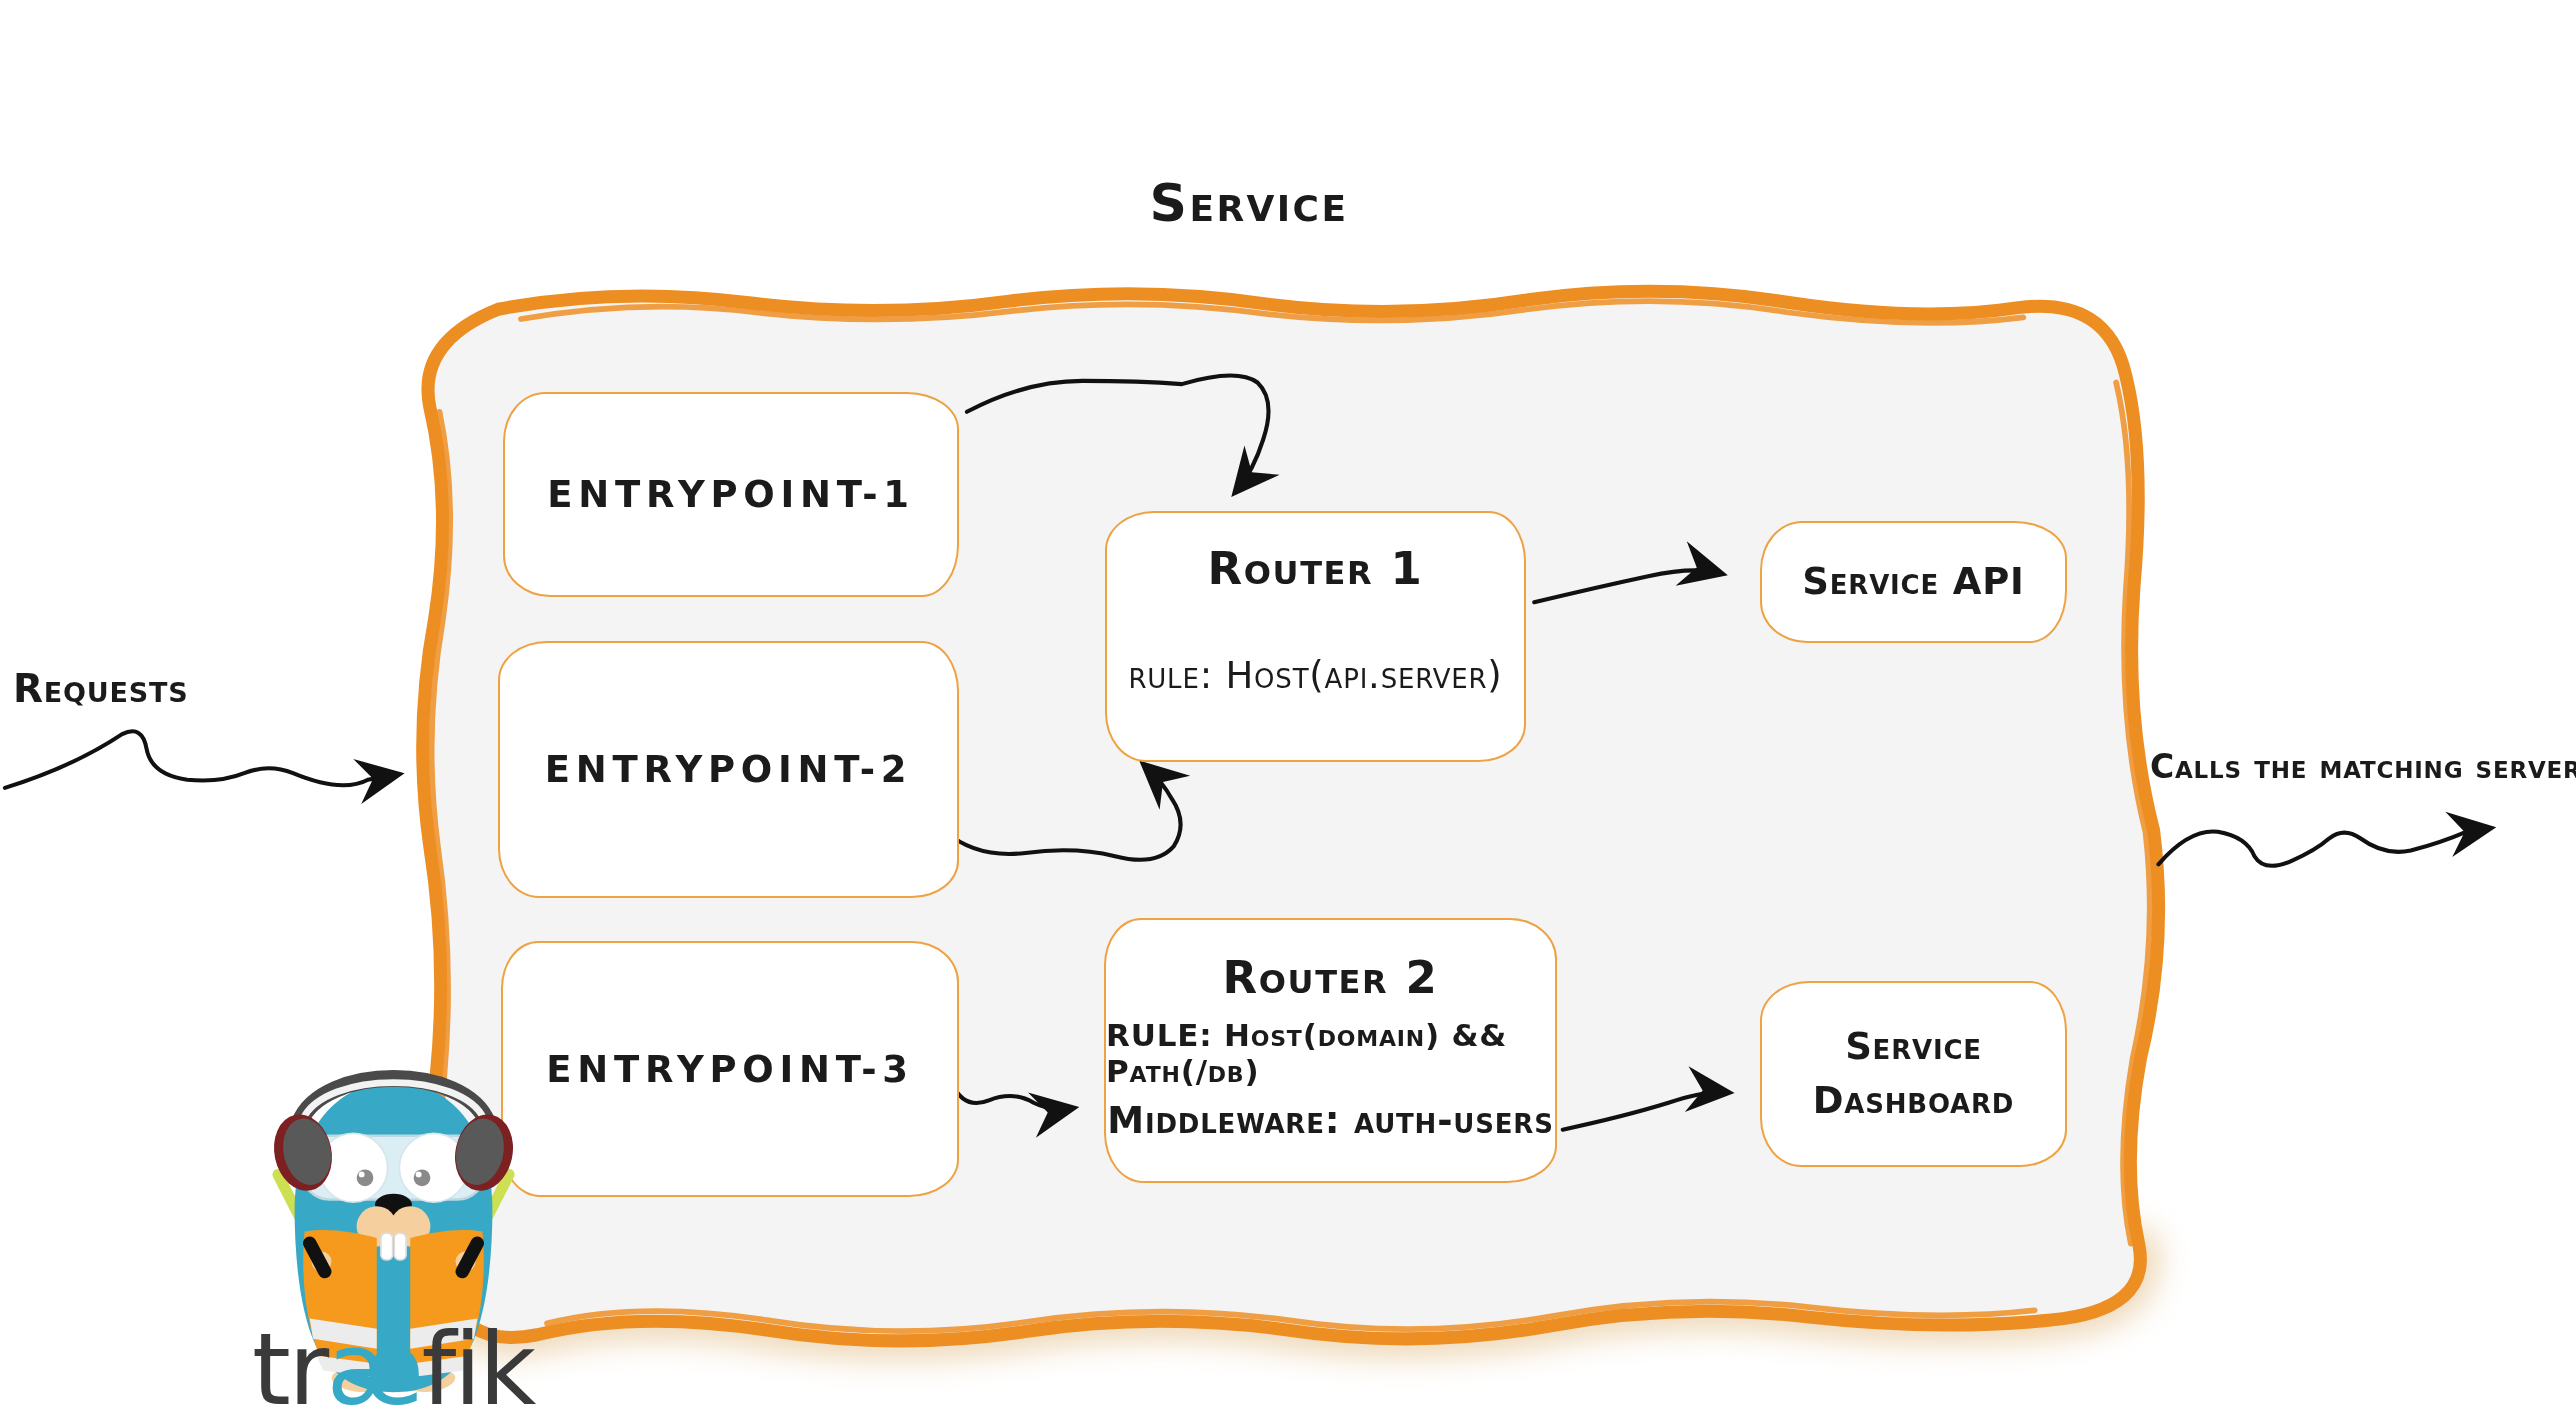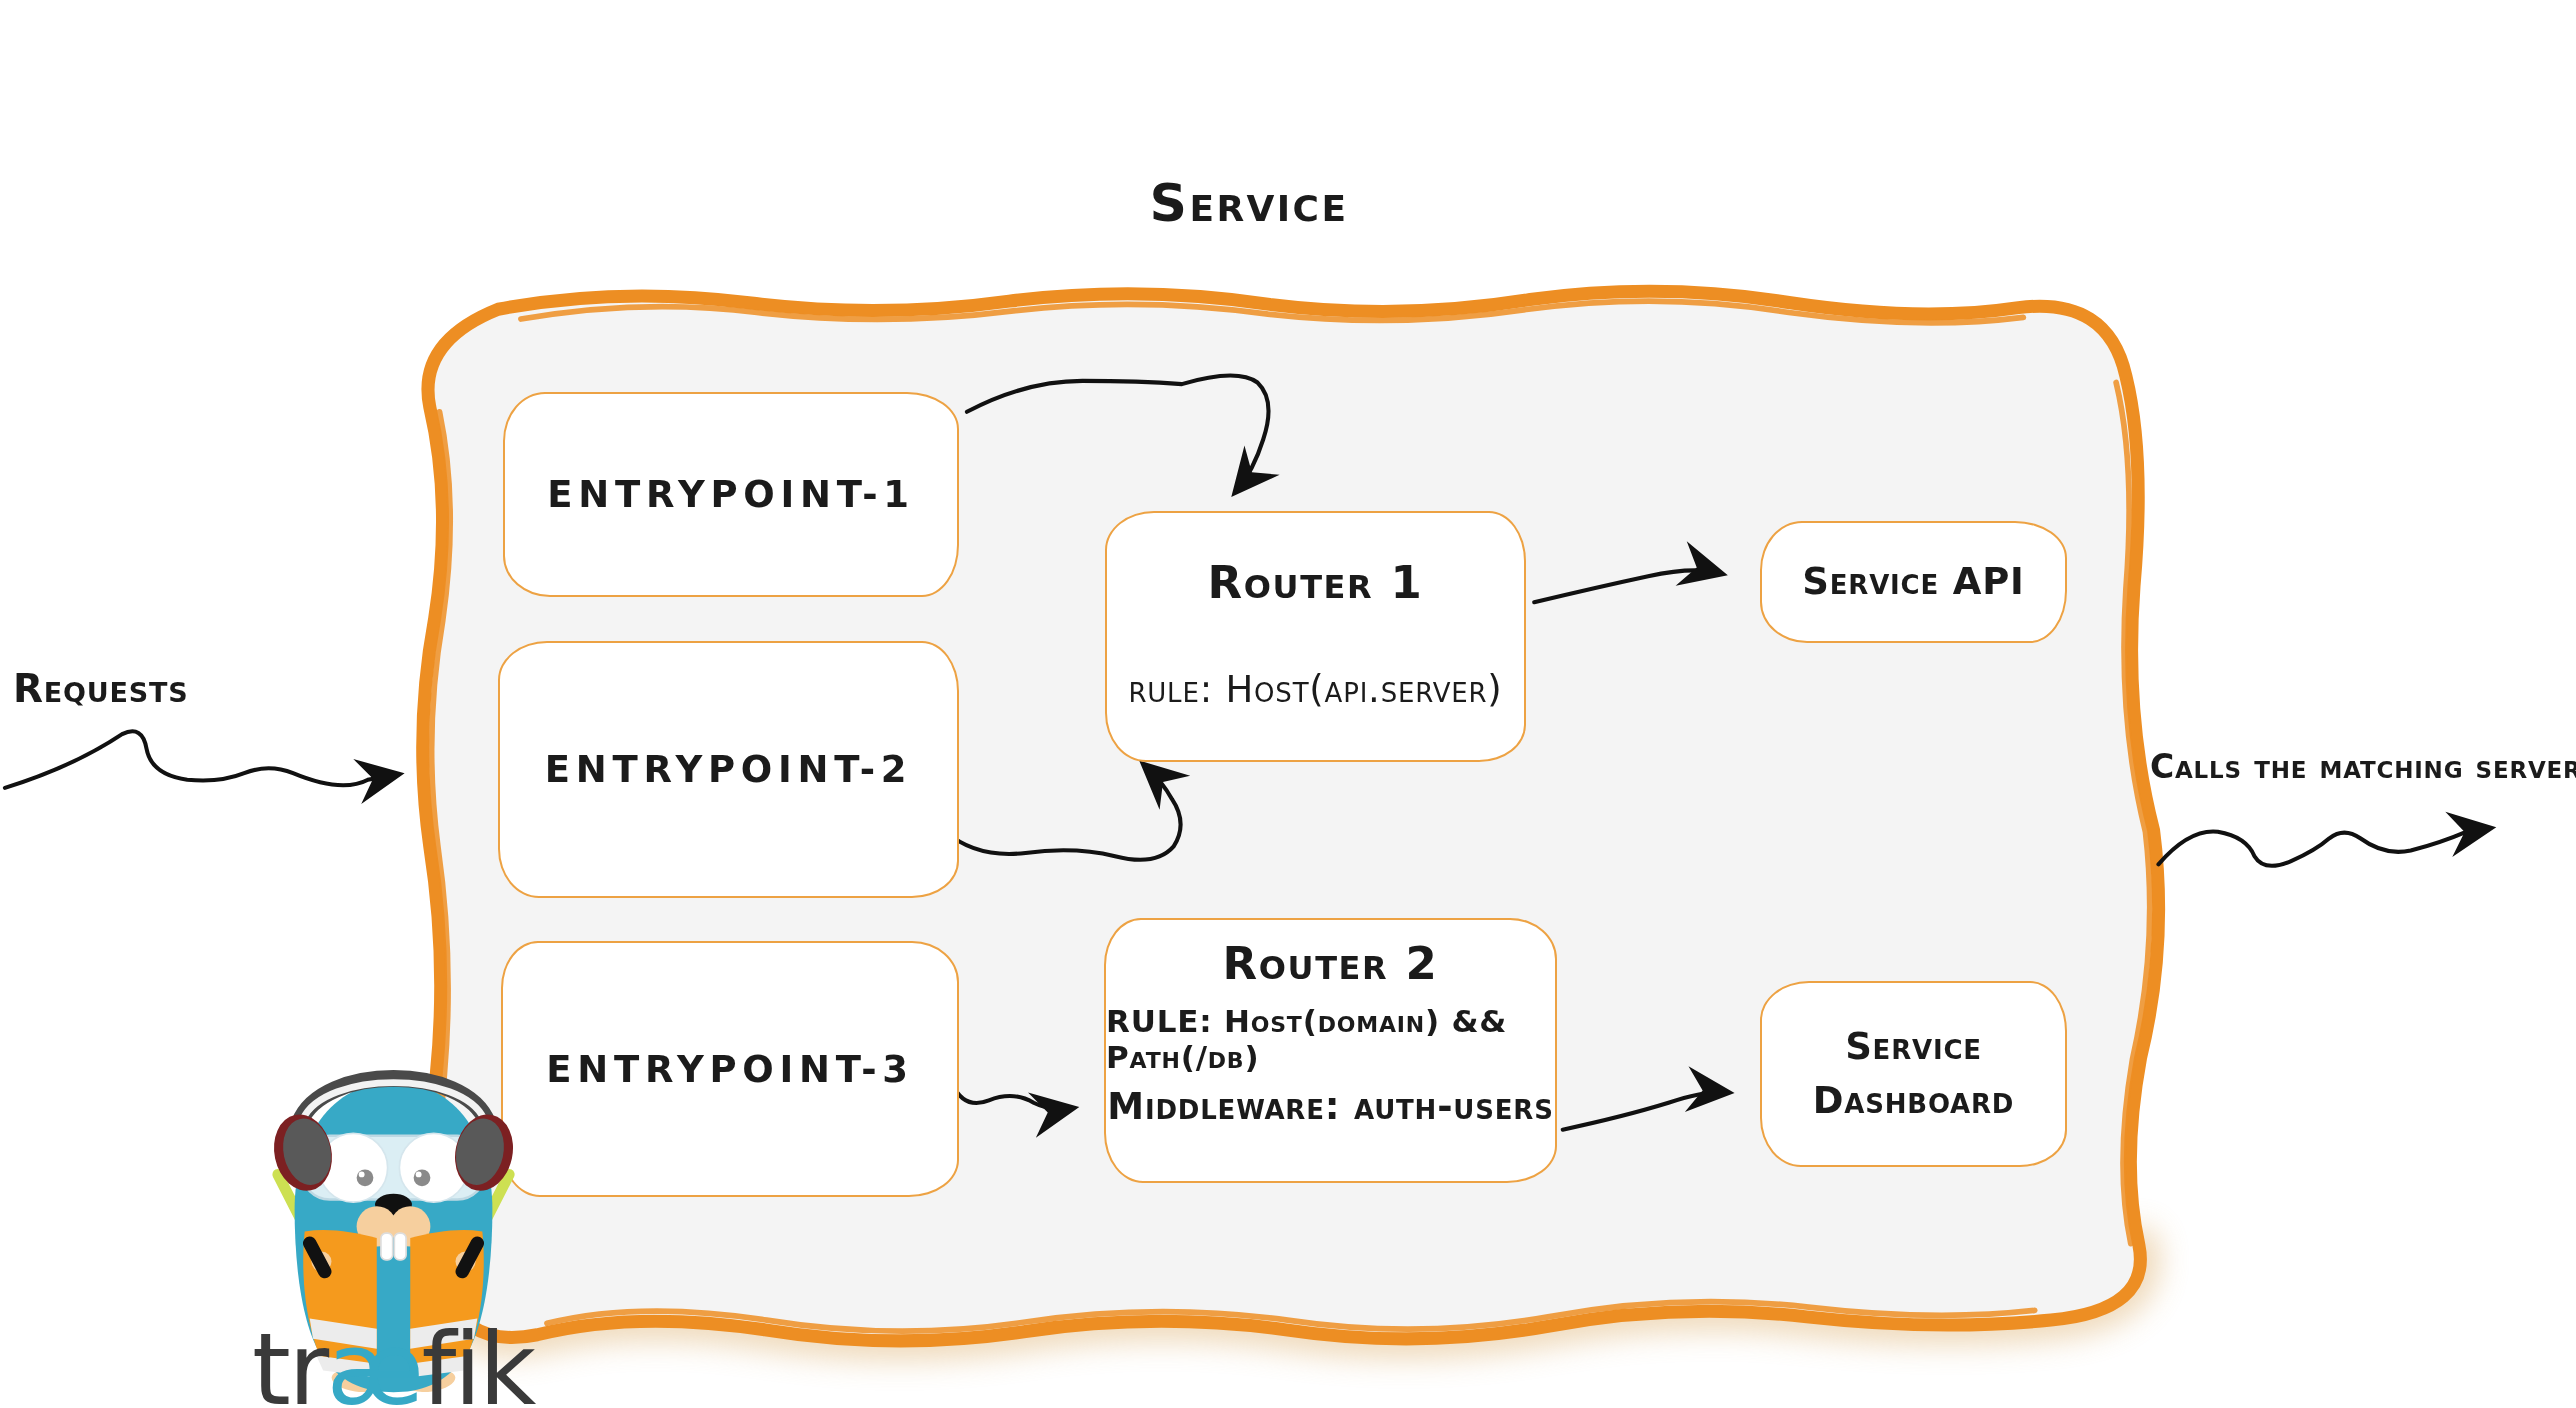--- a/index.html
+++ b/index.html
@@ -35,23 +35,23 @@
   .router-rule{font-size:37px;font-weight:500;letter-spacing:0.8px;}
   .router-rule-sm{font-size:31px;font-weight:600;letter-spacing:0.8px;}
   .router-mw{font-size:37px;font-weight:600;letter-spacing:0.8px;}
   .service-label{font-size:37px;font-weight:600;letter-spacing:0.8px;text-align:center;line-height:1.45;}
   .dash-wrap{max-width:203px;}
 
   .box-entry1{left:503px;top:392px;width:456px;height:205px;}
   .box-entry2{left:498px;top:641px;width:461px;height:257px;}
   .box-entry3{left:501px;top:941px;width:458px;height:256px;}
 
-  .box-router1{left:1105px;top:511px;width:421px;height:251px;justify-content:flex-start;padding-top:43px;}
+  .box-router1{left:1105px;top:511px;width:421px;height:251px;justify-content:flex-start;padding-top:29px;}
   .box-router1 .router-rule{margin-top:59px;}
-  .box-router2{left:1104px;top:918px;width:453px;height:265px;justify-content:flex-start;padding-top:17px;}
+  .box-router2{left:1104px;top:918px;width:453px;height:265px;justify-content:flex-start;padding-top:31px;}
   .box-router2 .router-rule-sm{margin-top:13px;}
   .box-router2 .router-mw{margin-top:9.8px;}
 
   .box-service-api{left:1760px;top:521px;width:307px;height:122px;}
   .box-service-dash{left:1760px;top:981px;width:307px;height:186px;}
 
   
   .gopher{position:absolute;left:251px;top:1042px;z-index:6;}
   .wordmark{
     position:absolute;left:252px;top:1320px;z-index:7;

